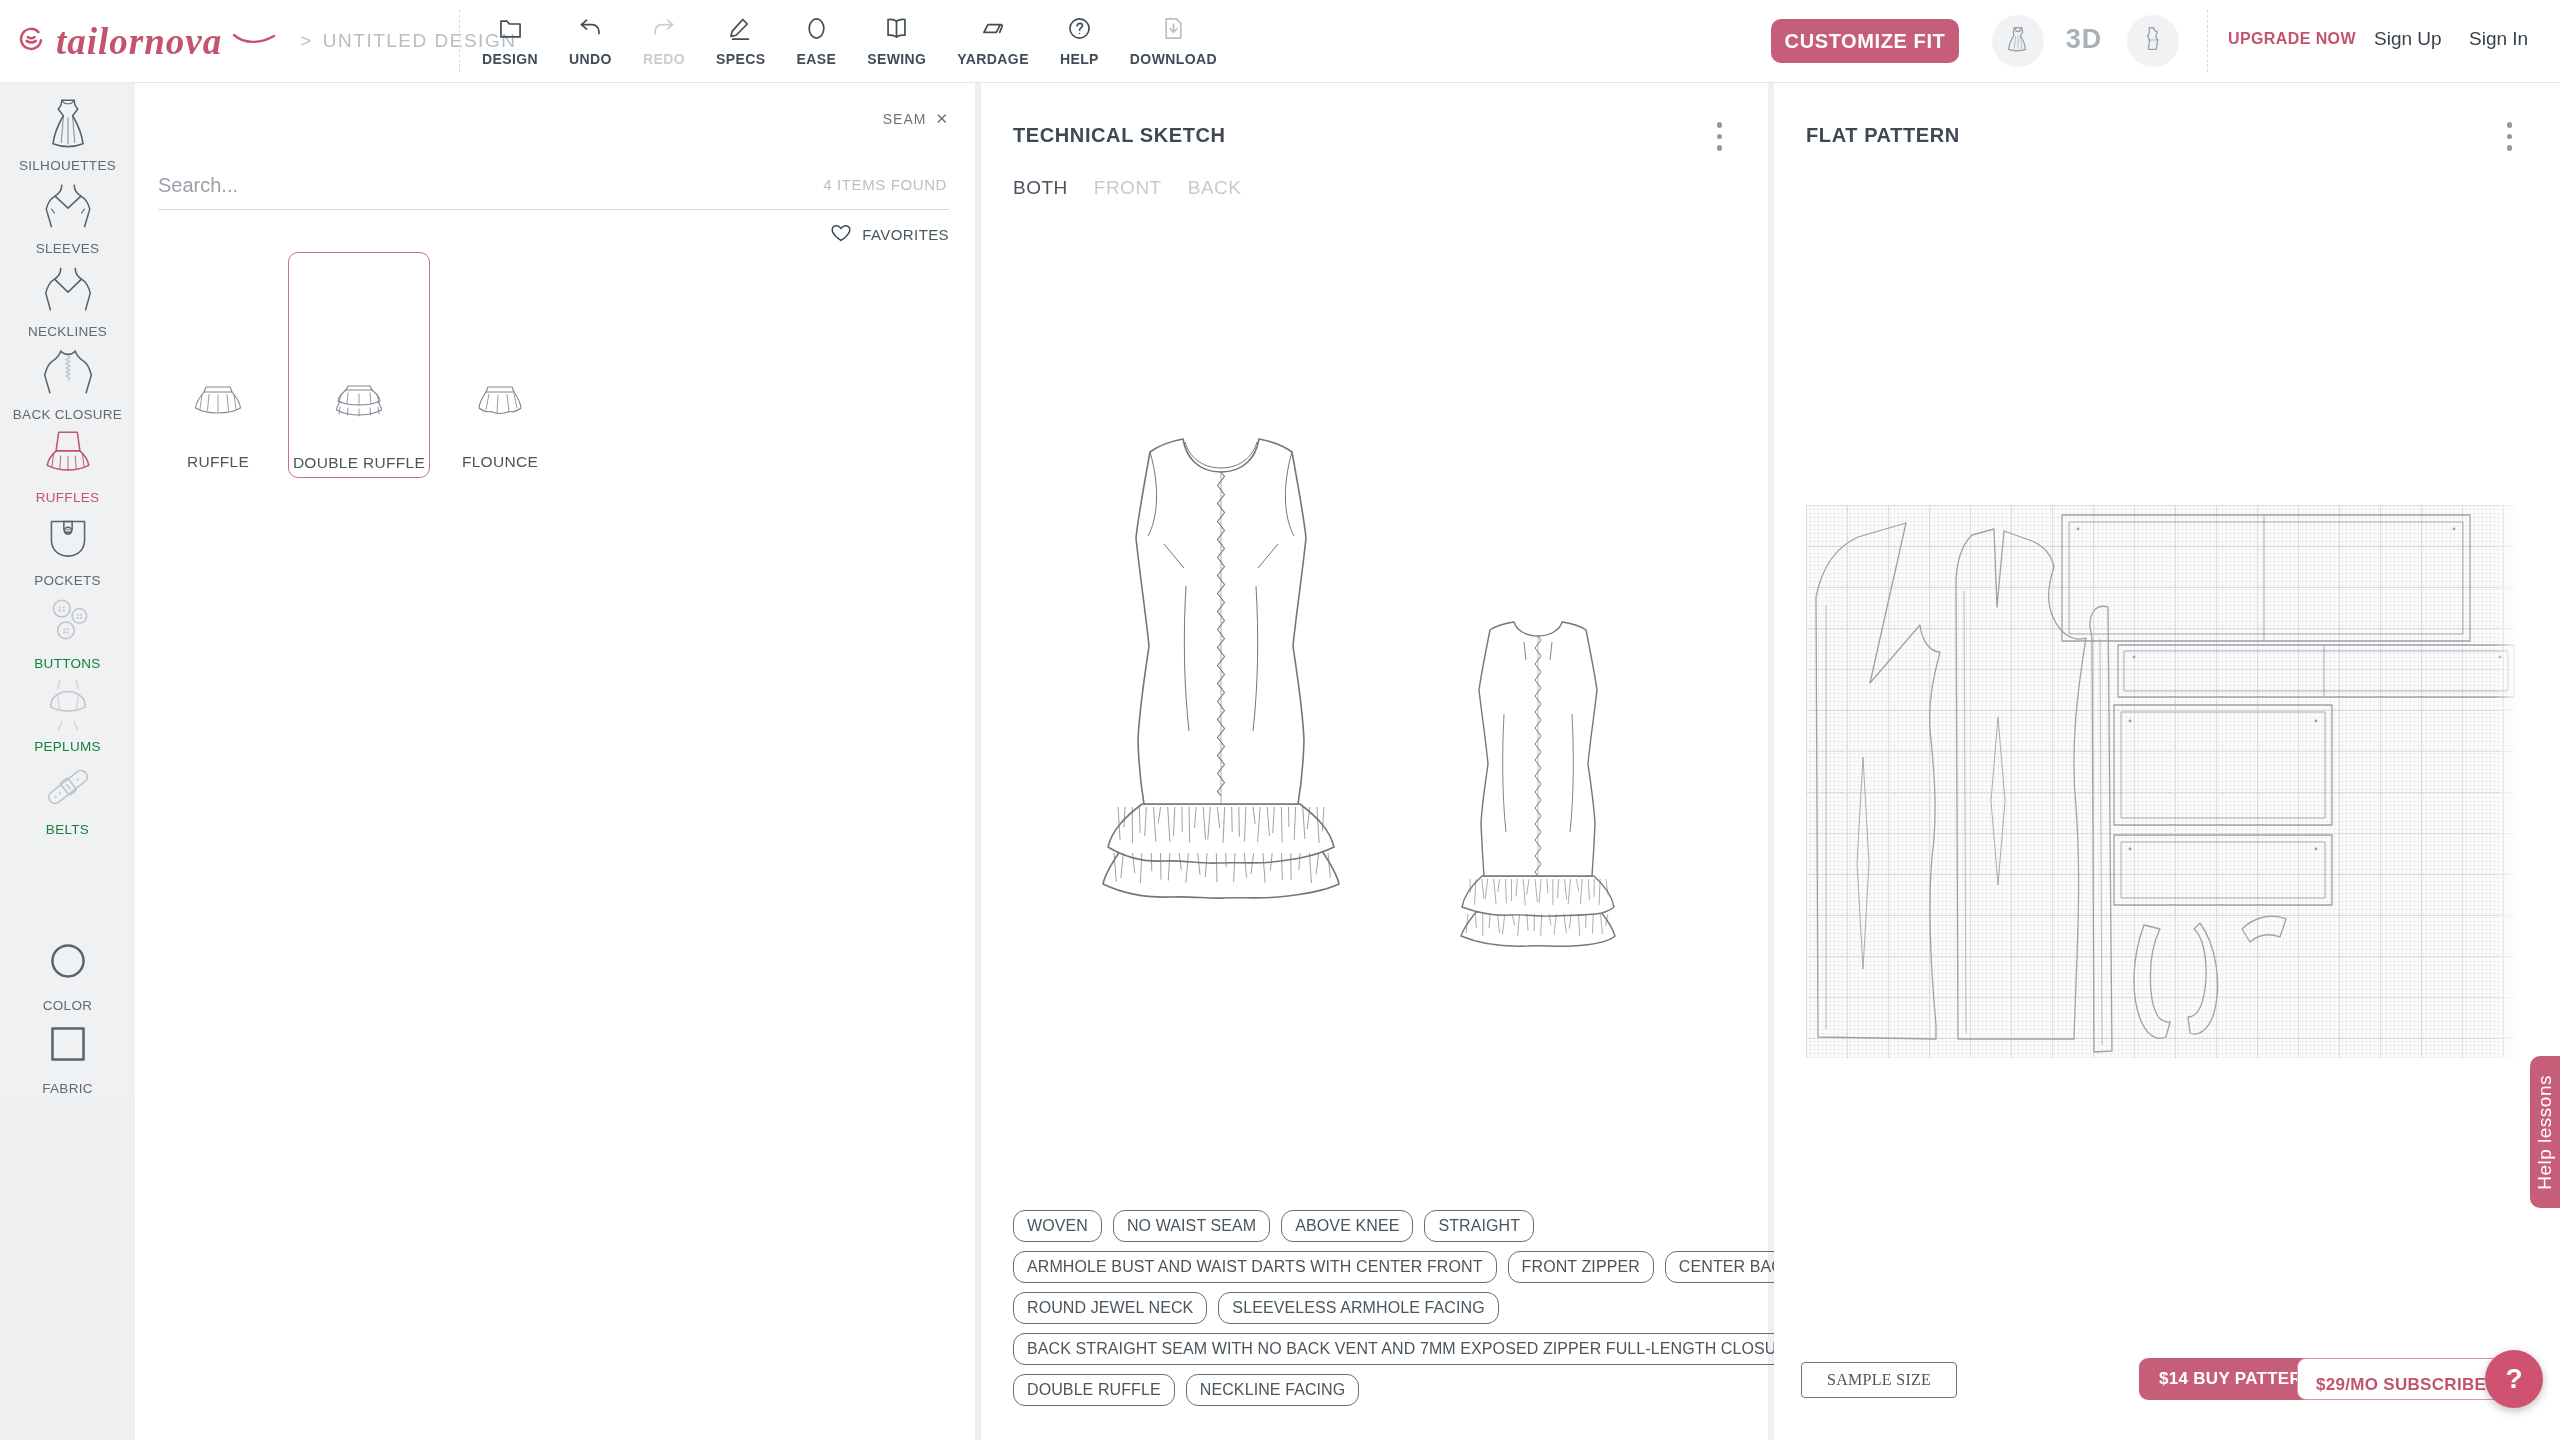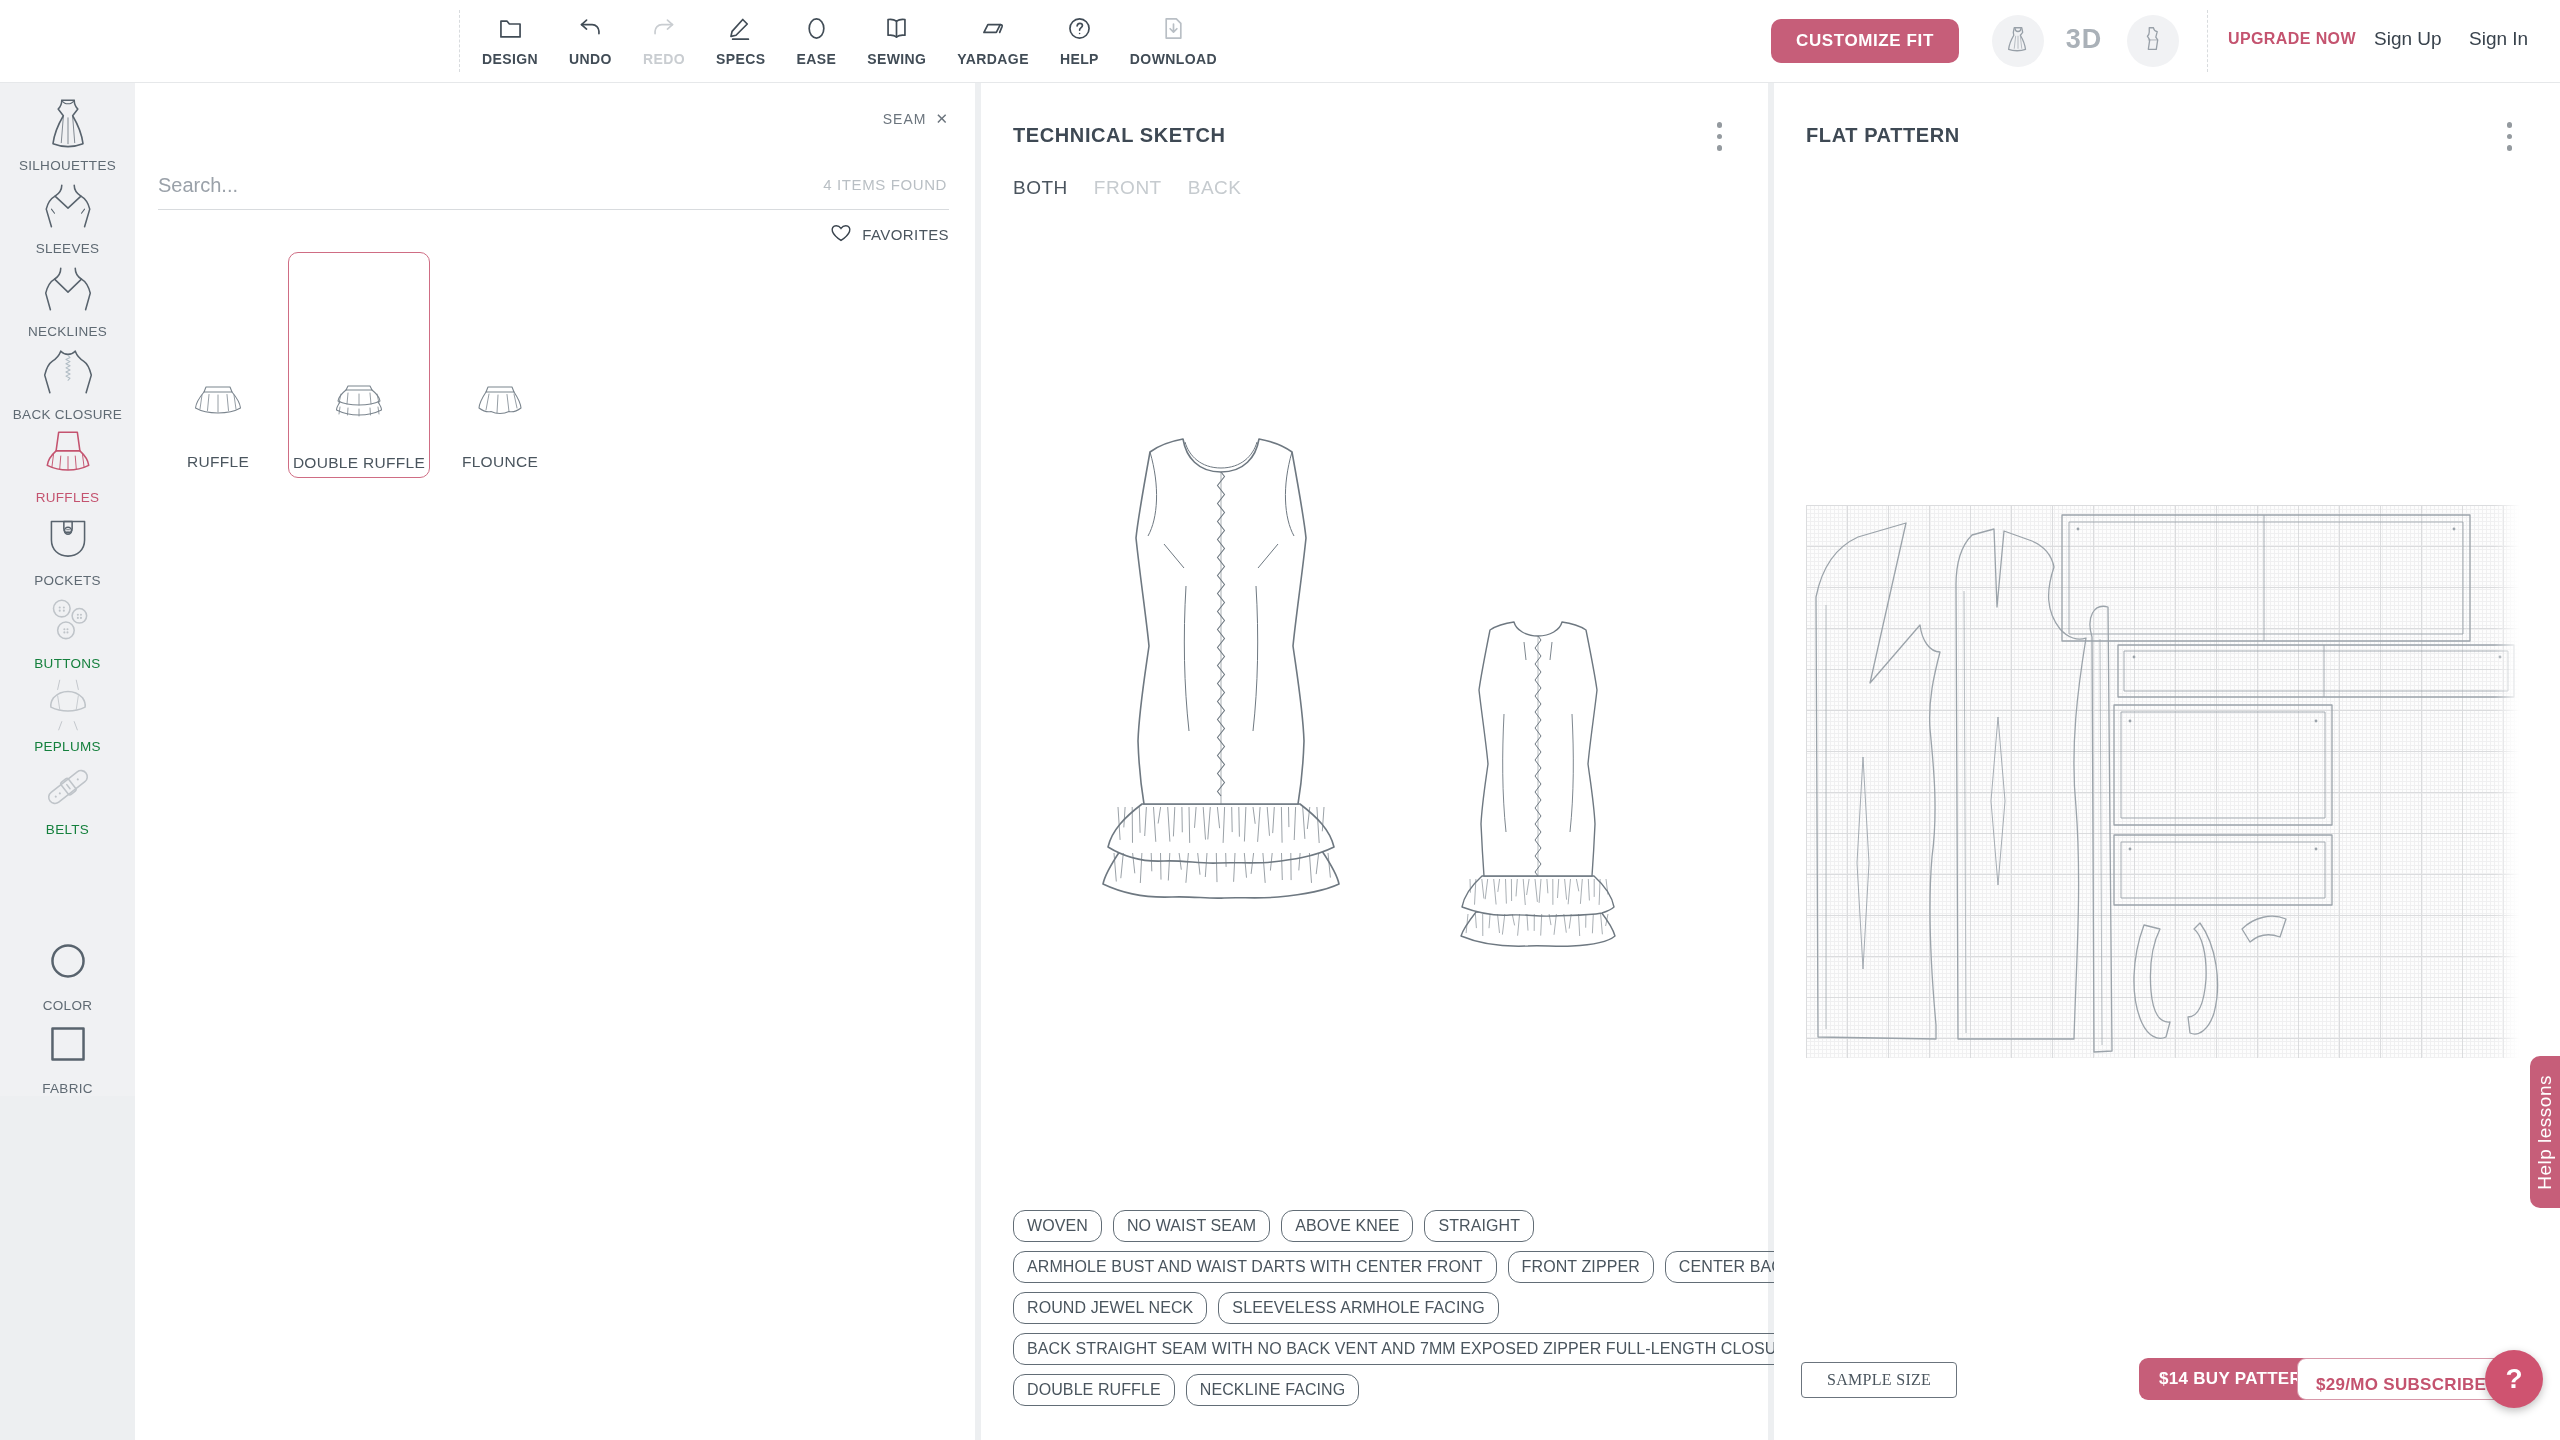--- a/index.html
+++ b/index.html
@@ -11,21 +11,21 @@
   #logo-text{font-family:"Liberation Serif",serif;font-style:italic;font-weight:bold;font-size:37px;color:#c4536f;letter-spacing:1px;}
   #breadcrumb{display:flex;align-items:center;gap:10px;margin-left:14px;color:#b7bdc3;font-size:19px;letter-spacing:1.5px;}
   .vdash{position:absolute;top:10px;height:62px;border-left:1px dashed #d8dbde;}
   #toolbar{position:absolute;left:482px;top:0;height:82px;display:flex;align-items:center;gap:31px;}
   .tool{display:flex;flex-direction:column;align-items:center;gap:5px;cursor:pointer;color:#414c56;}
   .tool .ticon svg{width:27px;height:27px;stroke:currentColor;fill:none;stroke-width:1.5;stroke-linecap:round;stroke-linejoin:round;}
   .tool .tlabel{font-size:14px;font-weight:bold;letter-spacing:.4px;color:#414c56;}
   .tool.disabled{color:#c9cdd1;}
   .tool.disabled .tlabel{color:#c9cdd1;}
   .tool.dim .ticon{color:#b9bfc5;}
-  #customize-fit{position:absolute;left:1771px;top:19px;width:188px;height:44px;background:#c65e79;border:none;border-radius:10px;color:#fff;font-weight:bold;font-size:17px;letter-spacing:.6px;font-family:inherit;cursor:pointer;}
+  #customize-fit{position:absolute;left:1771px;top:19px;width:188px;height:44px;background:#c65e79;border:none;border-radius:10px;color:#fff;font-weight:bold;font-size:20px;letter-spacing:.6px;font-family:inherit;cursor:pointer;}
   .mode-circle{position:absolute;top:15px;width:52px;height:52px;border-radius:50%;background:#f1f2f4;display:flex;align-items:center;justify-content:center;cursor:pointer;color:#98a0a8;}
   .mode-circle svg{width:30px;height:30px;stroke:currentColor;fill:none;stroke-width:1.4;stroke-linecap:round;stroke-linejoin:round;}
   #mode-3d{position:absolute;left:2058px;top:24px;width:52px;text-align:center;font-size:27px;font-weight:bold;color:#aab1b8;letter-spacing:1px;}
   #upgrade-now{position:absolute;left:2228px;top:30px;font-size:16px;font-weight:bold;color:#c4536f;letter-spacing:.4px;cursor:pointer;}
   #sign-up{position:absolute;left:2374px;top:28px;font-size:19px;color:#39434d;cursor:pointer;}
   #sign-in{position:absolute;left:2469px;top:28px;font-size:19px;color:#39434d;cursor:pointer;}
 
   
   #sidebar{position:absolute;left:0;top:82px;width:135px;height:1014px;background:#f0f1f3;display:flex;flex-direction:column;align-items:center;padding-top:8px;box-sizing:border-box;}
   .side-item{width:135px;height:106px;display:flex;flex-direction:column;align-items:center;justify-content:flex-start;cursor:pointer;color:#58636d;}
@@ -96,20 +96,39 @@
 
   #help-tab{position:absolute;right:0;top:1056px;width:30px;height:152px;background:#c65e79;border-radius:10px 0 0 10px;display:flex;align-items:center;justify-content:center;cursor:pointer;z-index:6;}
   #help-tab span{writing-mode:vertical-rl;transform:rotate(180deg);color:#fff;font-size:19px;letter-spacing:.5px;}
 </style>
 </head>
 <body>
 
 <div id="app">
 
   <div id="header">
+    <div id="logo-wrap">
+      <span>
+        <svg width="30" height="30" viewBox="0 0 24 24" fill="none" stroke="#c4536f" stroke-width="2" stroke-linecap="round">
+          <path d="M18 6.5A8 8 0 1 0 20 13"></path>
+            <path d="M8.5 13.5c2.2 1.6 5.2 1.6 7.4 0"></path>
+            <path d="M9.5 10.5c1.6 1.1 3.7 1.1 5.3 0"></path>
+        </svg>
+      </span>
+      <span id="logo-text">tailornova</span>
+      <span>
+        <svg width="44" height="16" viewBox="0 0 44 16" fill="none" stroke="#c4536f" stroke-width="2.4" stroke-linecap="round">
+            <path d="M2 4C12 13 28 13 42 5"></path>
+          </svg>
+      </span>
+      <span id="breadcrumb">
+        <span>&gt;</span>
+        <span>UNTITLED DESIGN</span>
+      </span>
+    </div>
 
     <div class="vdash" style="left:459px"></div>
     <div id="toolbar">
         <div class="tool">
       <span class="ticon"><svg viewBox="0 0 24 24">
               <path d="M3.5 19.5V5.5h5.5l2 2.5h9.5v11.5z"></path>
             </svg></span>
       <span class="tlabel">DESIGN</span>
         </div>
         <div class="tool">

